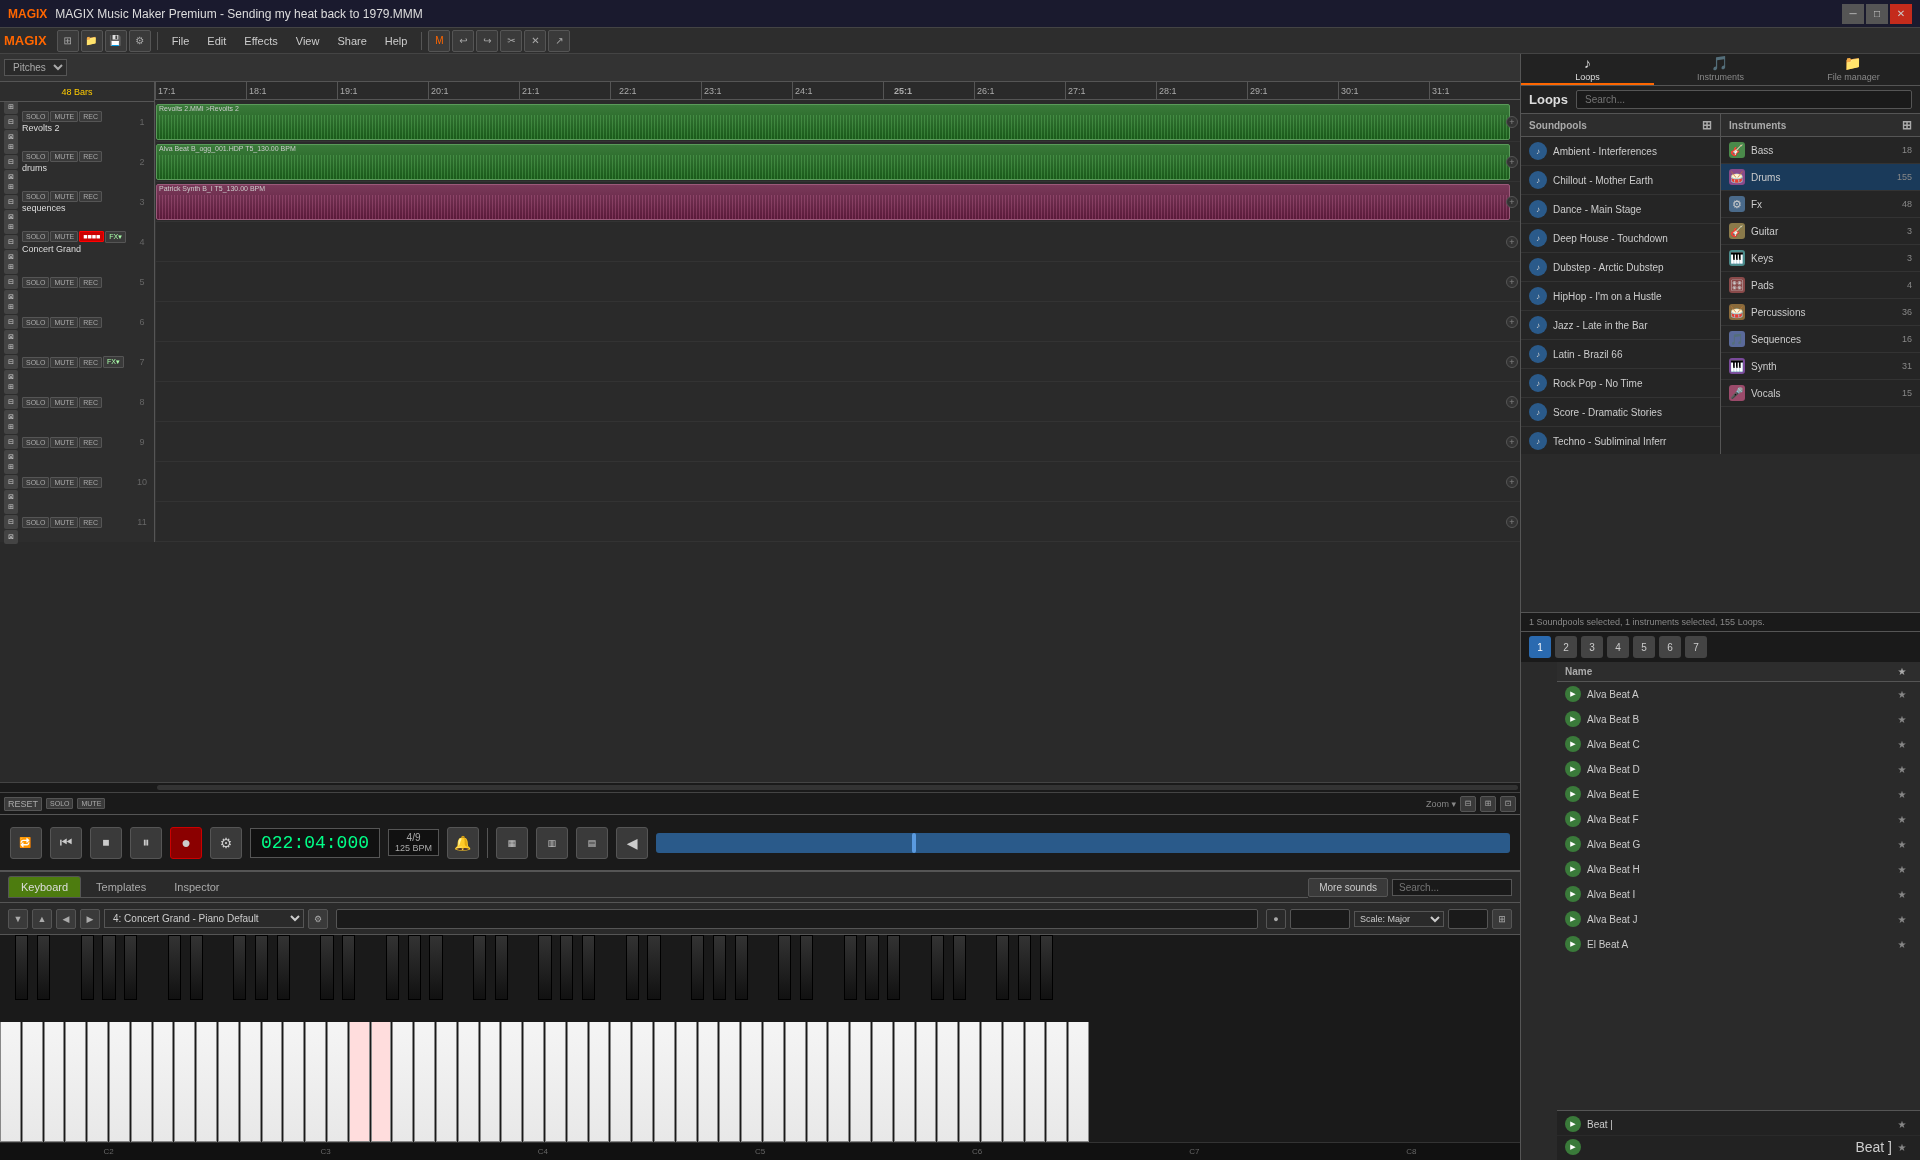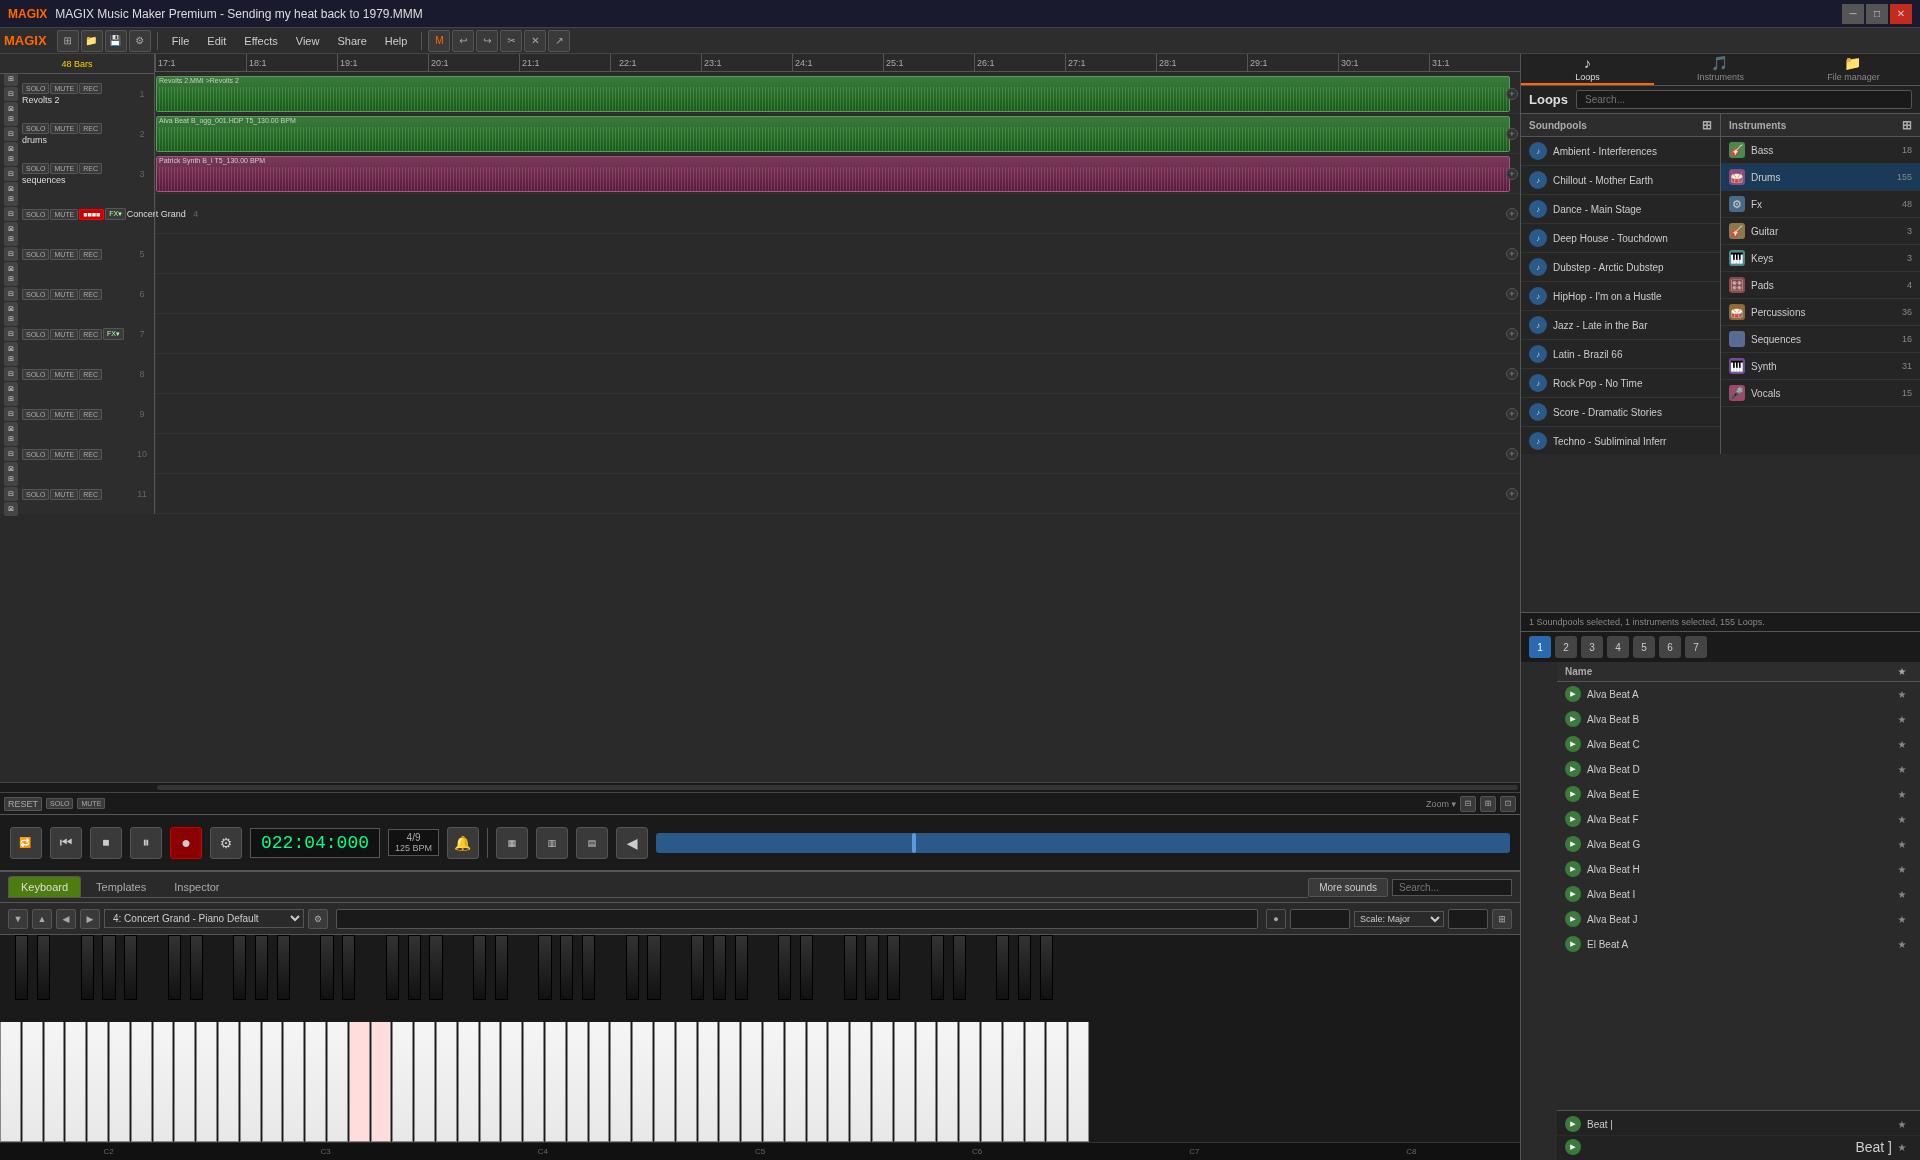--- a/index.html
+++ b/index.html
@@ -161,38 +161,43 @@
   <button class="toolbar-btn">↪</button>
   <button class="toolbar-btn">✂</button>
   <button class="toolbar-btn">✕</button>
   <button class="toolbar-btn">↗</button>
 </div>
 
 <div id="main-layout">
 
   <div id="track-area">
 
+    <div id="track-header-bar">
+      <select class="pitch-selector">
+        <option>Pitches</option>
+      </select>
+    </div>
 
     <div style="flex:1;display:flex;flex-direction:column;min-height:0;overflow:hidden;">
 
       <div style="display:flex;height:20px;flex-shrink:0;">
         <div style="width:155px;flex-shrink:0;background:#2d2d2d;border-right:1px solid #555;border-bottom:1px solid #555;display:flex;align-items:center;justify-content:center;">
           <span style="font-size:9px;color:#ffcc00;">48 Bars</span>
         </div>
         <div id="time-ruler" style="flex:1;background:#2a2a2a;border-bottom:1px solid #555;position:relative;display:flex;">
           <div style="position:absolute;top:0;left:0;right:0;height:100%;display:flex;" id="ruler-markers-container">
               <div style="position: absolute; left: 0%; top: 0px; height: 100%; border-left: 1px solid rgb(85, 85, 85); padding-left: 2px; display: flex; align-items: center; font-size: 9px; color: rgb(170, 170, 170);">17:1</div>
               <div style="position: absolute; left: 6.66667%; top: 0px; height: 100%; border-left: 1px solid rgb(85, 85, 85); padding-left: 2px; display: flex; align-items: center; font-size: 9px; color: rgb(170, 170, 170);">18:1</div>
               <div style="position: absolute; left: 13.3333%; top: 0px; height: 100%; border-left: 1px solid rgb(85, 85, 85); padding-left: 2px; display: flex; align-items: center; font-size: 9px; color: rgb(170, 170, 170);">19:1</div>
               <div style="position: absolute; left: 20%; top: 0px; height: 100%; border-left: 1px solid rgb(85, 85, 85); padding-left: 2px; display: flex; align-items: center; font-size: 9px; color: rgb(170, 170, 170);">20:1</div>
               <div style="position: absolute; left: 26.6667%; top: 0px; height: 100%; border-left: 1px solid rgb(85, 85, 85); padding-left: 2px; display: flex; align-items: center; font-size: 9px; color: rgb(170, 170, 170);">21:1</div>
               <div style="position: absolute; left: 33.3333%; top: 0px; height: 100%; border-left: 1px solid rgb(85, 85, 85); padding-left: 8px; display: flex; align-items: center; font-size: 9px; color: rgb(170, 170, 170);">22:1</div>
               <div style="position: absolute; left: 40%; top: 0px; height: 100%; border-left: 1px solid rgb(85, 85, 85); padding-left: 2px; display: flex; align-items: center; font-size: 9px; color: rgb(170, 170, 170);">23:1</div>
               <div style="position: absolute; left: 46.6667%; top: 0px; height: 100%; border-left: 1px solid rgb(85, 85, 85); padding-left: 2px; display: flex; align-items: center; font-size: 9px; color: rgb(170, 170, 170);">24:1</div>
-              <div style="position: absolute; left: 53.3333%; top: 0px; height: 100%; border-left: 1px solid rgb(85, 85, 85); padding-left: 2px; display: flex; align-items: center; font-size: 9px; color: rgb(170, 170, 170);">25:1</div>
+              <div style="position: absolute; left: 53.3333%; top: 0px; height: 100%; border-left: 1px solid rgb(85, 85, 85); padding-left: 10px; display: flex; align-items: center; font-size: 9px; color: rgb(170, 170, 170); font-weight: bold;">25:1</div>
               <div style="position: absolute; left: 60%; top: 0px; height: 100%; border-left: 1px solid rgb(85, 85, 85); padding-left: 2px; display: flex; align-items: center; font-size: 9px; color: rgb(170, 170, 170);">26:1</div>
               <div style="position: absolute; left: 66.6667%; top: 0px; height: 100%; border-left: 1px solid rgb(85, 85, 85); padding-left: 2px; display: flex; align-items: center; font-size: 9px; color: rgb(170, 170, 170);">27:1</div>
               <div style="position: absolute; left: 73.3333%; top: 0px; height: 100%; border-left: 1px solid rgb(85, 85, 85); padding-left: 2px; display: flex; align-items: center; font-size: 9px; color: rgb(170, 170, 170);">28:1</div>
               <div style="position: absolute; left: 80%; top: 0px; height: 100%; border-left: 1px solid rgb(85, 85, 85); padding-left: 2px; display: flex; align-items: center; font-size: 9px; color: rgb(170, 170, 170);">29:1</div>
               <div style="position: absolute; left: 86.6667%; top: 0px; height: 100%; border-left: 1px solid rgb(85, 85, 85); padding-left: 2px; display: flex; align-items: center; font-size: 9px; color: rgb(170, 170, 170);">30:1</div>
               <div style="position: absolute; left: 93.3333%; top: 0px; height: 100%; border-left: 1px solid rgb(85, 85, 85); padding-left: 2px; display: flex; align-items: center; font-size: 9px; color: rgb(170, 170, 170);">31:1</div>
             </div>
         </div>
       </div>
 
@@ -285,21 +290,21 @@
               <div class="tc-add" style="position: absolute; right: 2px; top: 50%; transform: translateY(-50%); width: 12px; height: 12px; background: rgb(51, 51, 51); border: 1px solid rgb(85, 85, 85); color: rgb(136, 136, 136); cursor: pointer; border-radius: 50%; display: flex; align-items: center; justify-content: center; font-size: 9px;">+</div>
             </div>
           </div>
           <div class="track-row">
             <div class="tc">
               <div style="display: flex; flex-direction: column; gap: 1px; margin-right: 2px;">
                 <div class="tc-small-icon">⊞</div>
                 <div class="tc-small-icon">⊟</div>
                 <div class="tc-small-icon">⊠</div>
               </div>
-              <div style="flex: 1 1 0%; display: flex; flex-direction: row; gap: 1px;">
+              <div style="flex: 1 1 0%; display: flex; flex-direction: column; gap: 1px;">
                 <div style="display: flex; gap: 1px; align-items: center;">
                   <button class="btn-solo">SOLO</button>
                   <button class="btn-mute">MUTE</button>
                   <button class="btn-rec active">■■■■</button>
                   <button class="btn-fx">FX▾</button>
                 </div>
                 <div style="display: flex; align-items: center; gap: 2px;">
                   <span class="tc-name">Concert Grand</span>
                 </div>
               </div>

